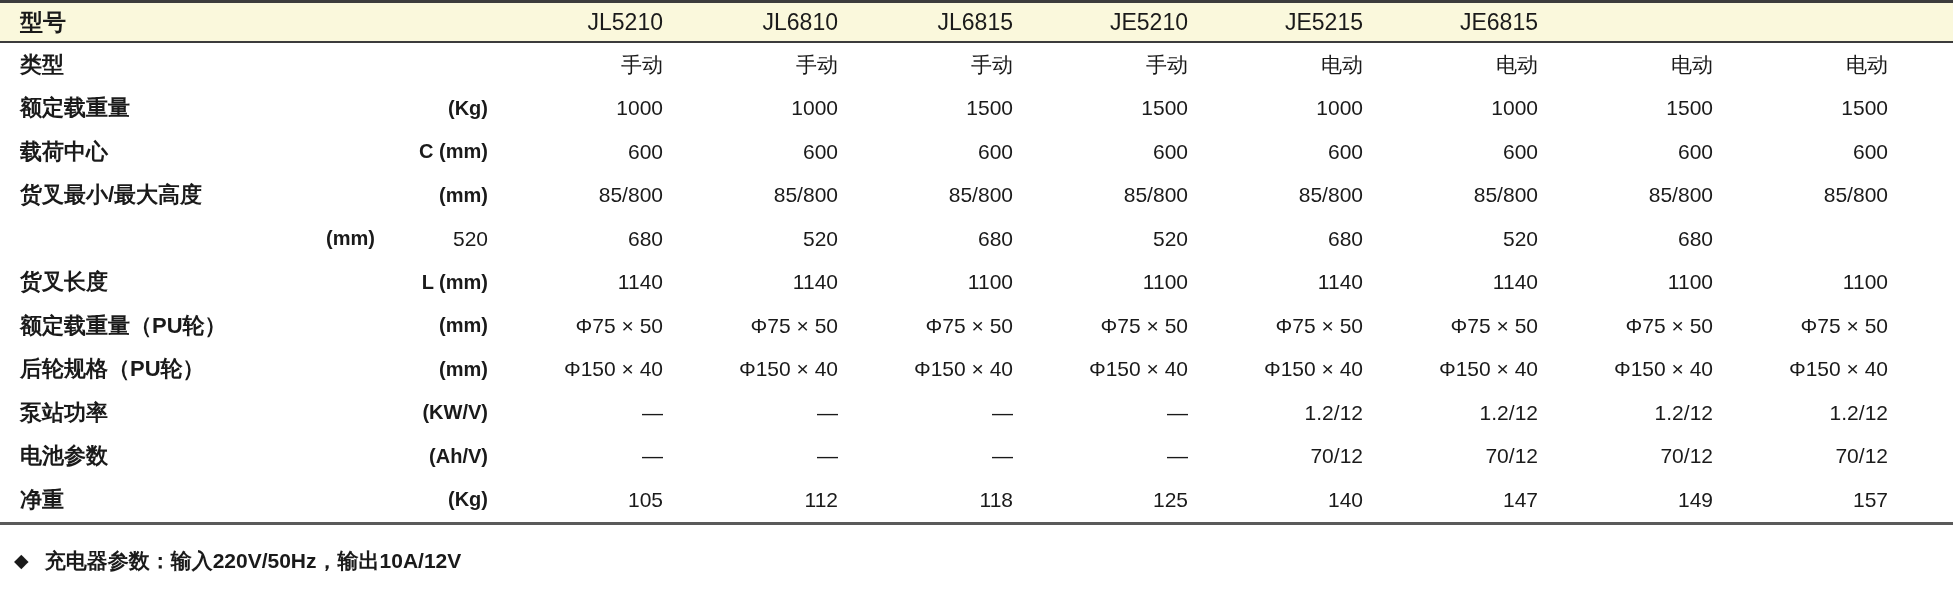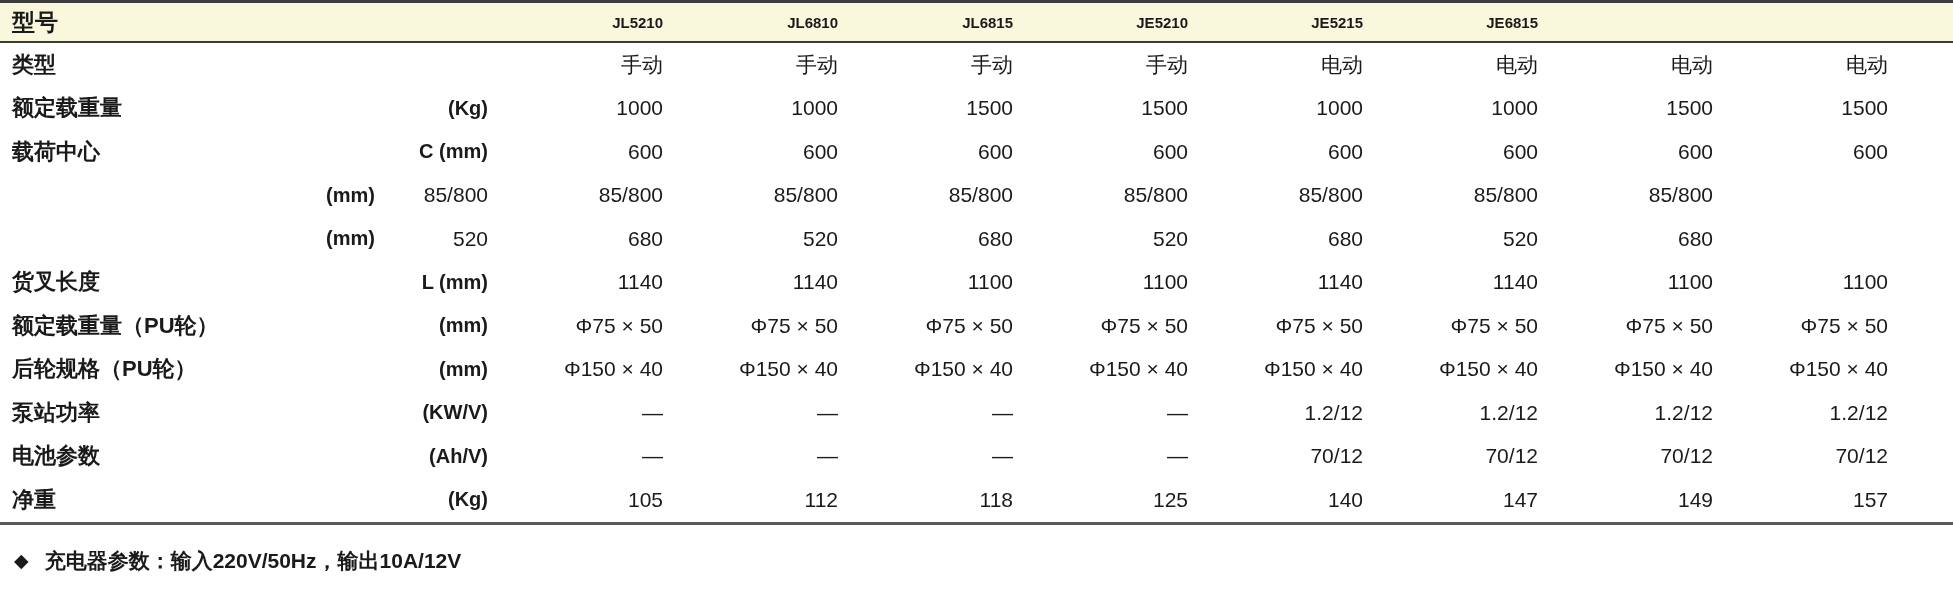--- a/index.html
+++ b/index.html
@@ -27,38 +27,38 @@
     align-items: center;
     height: 43.5px;
   }
   .row.header {
     height: 38px;
     background: #faf8dc;
     border-bottom: 2px solid #3c3c3c;
   }
   .cell { white-space: nowrap; }
   .cell.label {
-    padding-left: 12px;
+    padding-left: 20px;
     font-weight: bold;
     font-size: 22px;
   }
   .row.header .cell.label { font-size: 23px; }
   .cell.unit {
     text-align: right;
     font-weight: bold;
     font-size: 20px;
   }
   .cell.value {
     text-align: right;
     font-size: 21px;
     font-weight: normal;
   }
   .row.header .cell.value {
-    font-size: 15px;
-    font-weight: bold;
+    font-size: 23px;
+    font-weight: normal;
   }
   .note {
     margin-top: 22px;
     padding-left: 14px;
     display: flex;
     align-items: center;
     gap: 16px;
     font-weight: bold;
     font-size: 21px;
   }
@@ -117,20 +117,21 @@
           <div class="cell value">600</div>
           <div class="cell value">600</div>
           <div class="cell value">600</div>
           <div class="cell value">600</div>
           <div class="cell value">600</div>
           <div class="cell value">600</div>
           <div class="cell value">600</div>
           <div class="cell "></div>
         </div>
         <div class="row">
+          <div class="cell label">货叉最小/最大高度</div>
           <div class="cell unit">(mm)</div>
           <div class="cell value">85/800</div>
           <div class="cell value">85/800</div>
           <div class="cell value">85/800</div>
           <div class="cell value">85/800</div>
           <div class="cell value">85/800</div>
           <div class="cell value">85/800</div>
           <div class="cell value">85/800</div>
           <div class="cell value">85/800</div>
           <div class="cell "></div>

